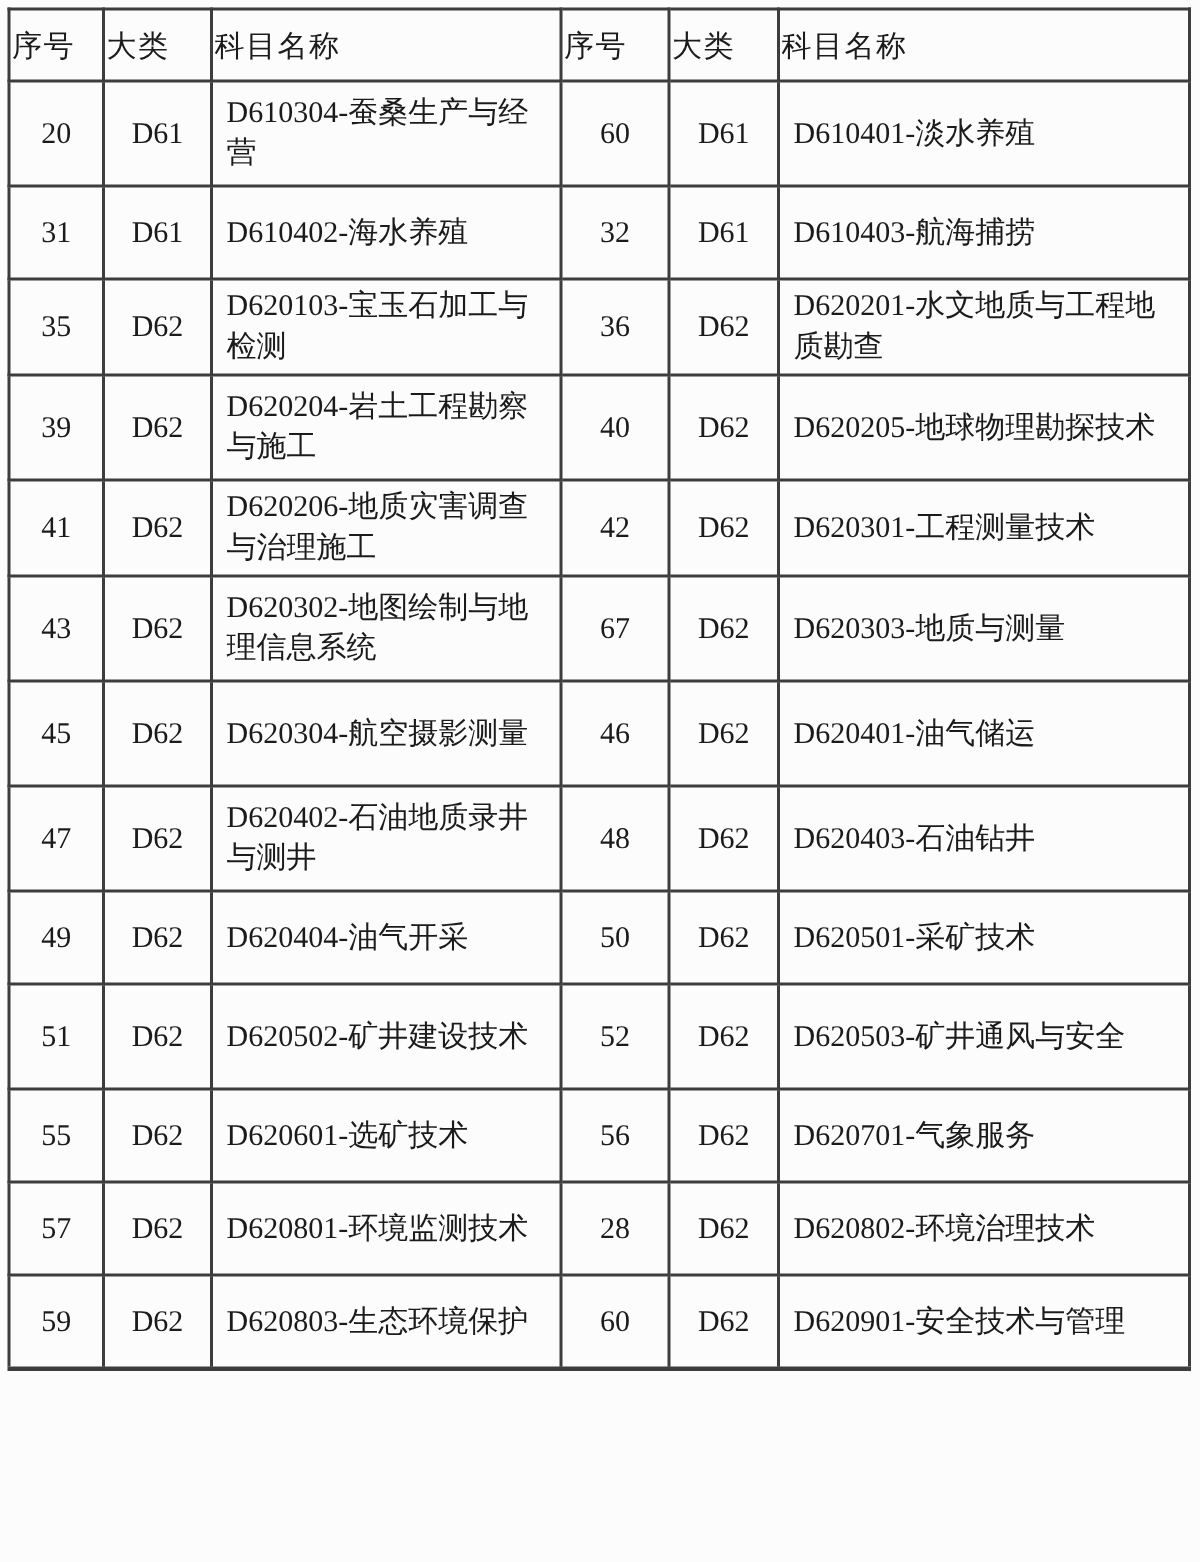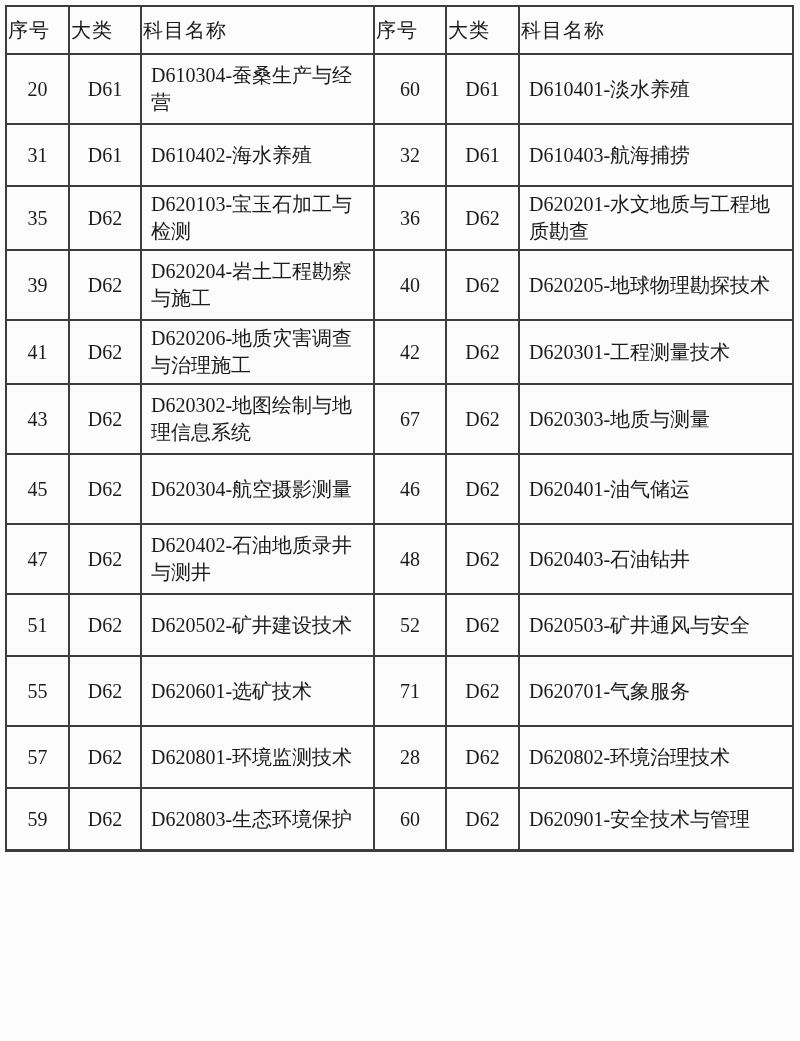--- a/index.html
+++ b/index.html
@@ -141,32 +141,40 @@
       </tr>
       <tr>
         <td class="center">47</td>
         <td class="center">D62</td>
         <td class="subject">D620402-石油地质录井与测井</td>
         <td class="center">48</td>
         <td class="center">D62</td>
         <td class="subject">D620403-石油钻井</td>
       </tr>
       <tr>
+        <td class="center">49</td>
+        <td class="center">D62</td>
+        <td class="subject">D620404-油气开采</td>
+        <td class="center">50</td>
+        <td class="center">D62</td>
+        <td class="subject">D620501-采矿技术</td>
+      </tr>
+      <tr>
         <td class="center">51</td>
         <td class="center">D62</td>
         <td class="subject">D620502-矿井建设技术</td>
         <td class="center">52</td>
         <td class="center">D62</td>
         <td class="subject">D620503-矿井通风与安全</td>
       </tr>
       <tr>
         <td class="center">55</td>
         <td class="center">D62</td>
         <td class="subject">D620601-选矿技术</td>
-        <td class="center">71</td>
+        <td class="center">56</td>
         <td class="center">D62</td>
         <td class="subject">D620701-气象服务</td>
       </tr>
       <tr>
         <td class="center">57</td>
         <td class="center">D62</td>
         <td class="subject">D620801-环境监测技术</td>
         <td class="center">28</td>
         <td class="center">D62</td>
         <td class="subject">D620802-环境治理技术</td>

